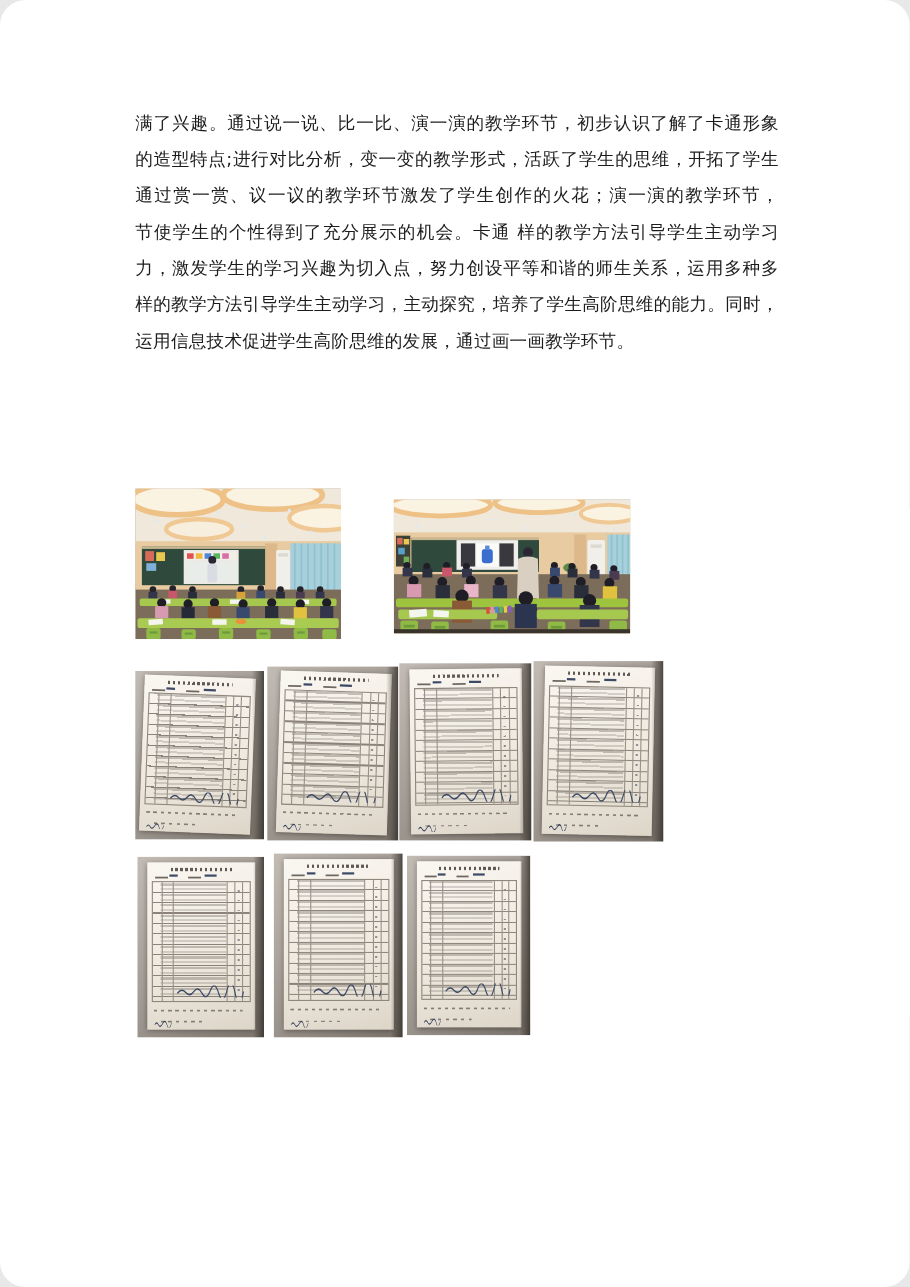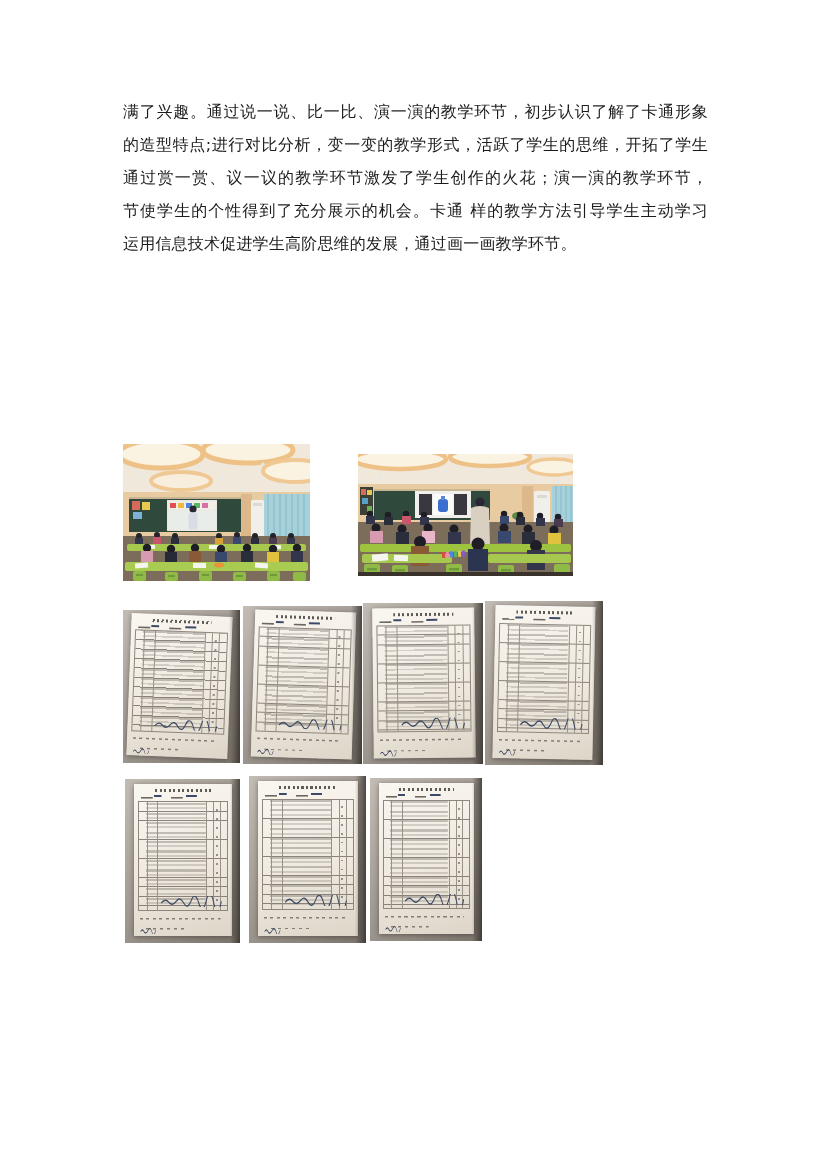--- a/index.html
+++ b/index.html
@@ -6,20 +6,21 @@
     --page-bg:#ffffff; --text:#1c1c1c; --desk-green:#a6c84f; --chair-green:#8fba45;
     --curtain-blue:#a8d0da; --board-green:#2f4a3c; --wall-peach:#e8cba0;
     --ceiling-cream:#efe8db; --warm-light:#eec187; --photo-gray:#968e87;
     --paper:#f7f4ee; --table-line:#9a9186; --ink-blue:#3d4a66;
   }
   html,body{margin:0;padding:0;background:#e8e8e8;}
   .page{
     position:relative; width:827px; height:1170px; margin:0 auto;
     background:var(--page-bg); overflow:hidden;
     font-family:"Liberation Sans","DejaVu Sans",sans-serif;
+    border-radius:23px;
   }
   
   .body-text{
     position:absolute; left:123px; top:95px; width:585px;
     color:var(--text); font-size:16px; font-family:"DejaVu Sans","Liberation Sans",sans-serif;
   }
   .body-text .line{
     height:33px; line-height:33px; white-space:nowrap; letter-spacing:.2px;
     text-align:justify; text-align-last:justify; overflow:visible;
   }
@@ -101,20 +102,22 @@
 </head>
 <body>
 
 <div class="page">
 
   <div class="body-text">
     <div class="line">满了兴趣。通过说一说、比一比、演一演的教学环节，初步认识了解了卡通形象</div>
     <div class="line">的造型特点;进行对比分析，变一变的教学形式，活跃了学生的思维，开拓了学生</div>
     <div class="line">通过赏一赏、议一议的教学环节激发了学生创作的火花；演一演的教学环节，</div>
     <div class="line">节使学生的个性得到了充分展示的机会。卡通 样的教学方法引导学生主动学习</div>
+    <div class="line">力，激发学生的学习兴趣为切入点，努力创设平等和谐的师生关系，运用多种多</div>
+    <div class="line">样的教学方法引导学生主动学习，主动探究，培养了学生高阶思维的能力。同时，</div>
     <div class="line">运用信息技术促进学生高阶思维的发展，通过画一画教学环节。</div>
   </div>
 
   <div class="photo" id="classroom-photo-1">
     <svg viewBox="0 0 187 137" preserveAspectRatio="none">
       <rect width="187" height="137" fill="#b8a98f"></rect>
       <rect width="187" height="52" fill="var(--ceiling-cream)"></rect>
       <ellipse cx="38" cy="10" rx="42" ry="14" fill="#fbf3e2" stroke="var(--warm-light)" stroke-width="5"></ellipse>
       <ellipse cx="125" cy="6" rx="45" ry="13" fill="#fbf3e2" stroke="var(--warm-light)" stroke-width="5"></ellipse>
       <ellipse cx="172" cy="27" rx="32" ry="11" fill="#fbf3e2" stroke="#f0c894" stroke-width="4"></ellipse>

